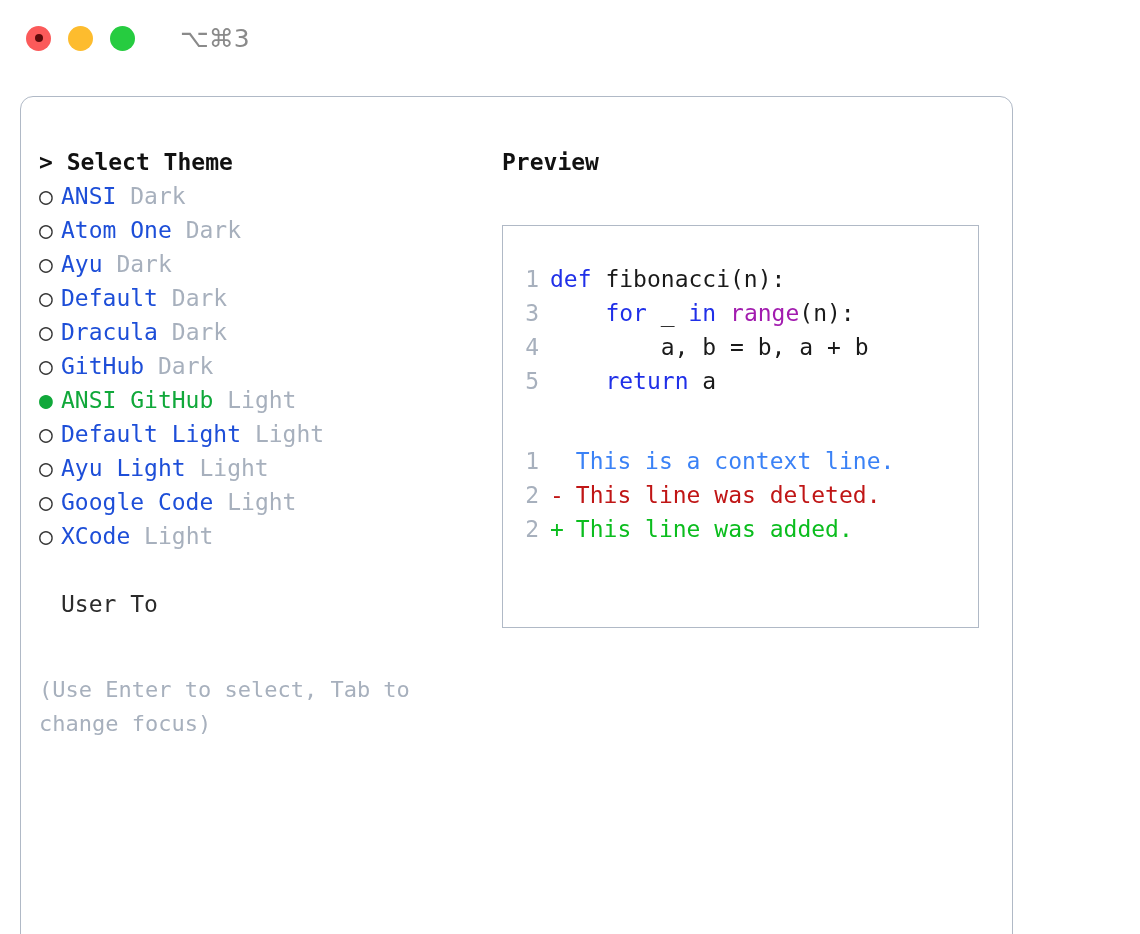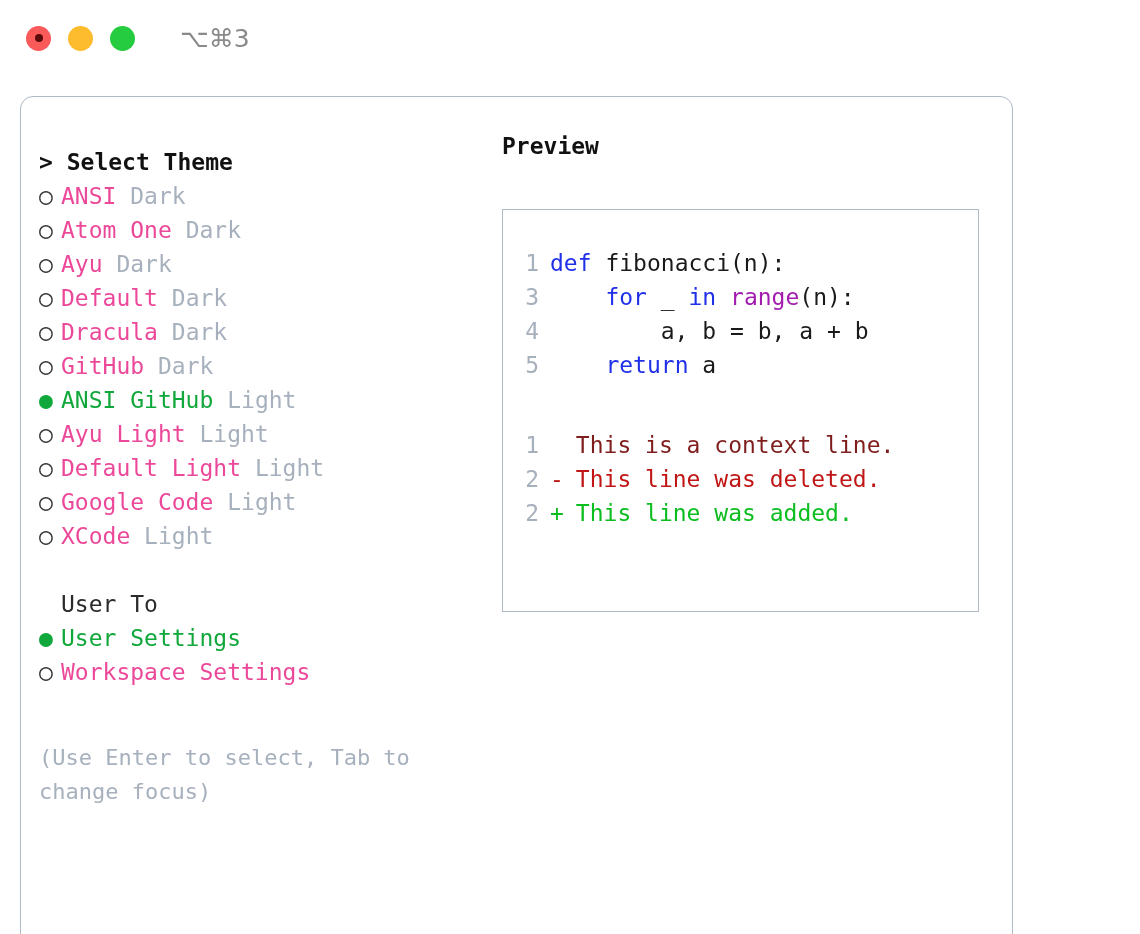--- a/index.html
+++ b/index.html
@@ -71,21 +71,21 @@
   
   .left-col {
     position: absolute;
     left: 18px;
     top: 48px;
     width: 440px;
   }
   .right-col {
     position: absolute;
     left: 481px;
-    top: 32px;
+    top: 48px;
     width: 490px;
   }
 
   .section-title {
     font-size: 23px;
     font-weight: bold;
     color: #111111;
     line-height: 34px;
     white-space: pre;
   }
@@ -96,21 +96,21 @@
     color: #3a3a3a;
     white-space: pre;
     display: block;
   }
   .opt-row .bullet {
     display: inline-block;
     width: 22px;
   }
   .opt-row.selected .bullet,
   .opt-row.selected .label { color: #10a83a; }
-  .opt-row .label { color: #ec4899; }
+  .opt-row .label { color: #1d4ed8; }
   .opt-row .suffix { color: #a7b0bd; }
 
   .apply-header {
     font-size: 23px;
     line-height: 34px;
     color: #2b2b2b;
     white-space: pre;
     padding-left: 22px;
   }
   .spacer-row { height: 34px; }
@@ -149,21 +149,21 @@
     display: inline-block;
     width: 17px;
     text-align: right;
     margin-right: 11px;
   }
   .kw   { color: #2030e8; }
   .fn   { color: #a21caf; }
   .num  { color: #10b830; }
   .code-gap { height: 46px; }
 
-  .diff-ctx { color: #7f1d1d; }
+  .diff-ctx { color: #3b82f6; }
   .diff-del { color: #c01616; }
   .diff-add { color: #0bbd1e; }
   .marker { display: inline-block; width: 12px; }
 </style>
 </head>
 <body>
 
 <div class="titlebar">
   <div class="lights">
     <span class="light light-red">
@@ -182,33 +182,29 @@
     <div class="section-title">&gt; Select Theme</div>
 
     <div>
       <div class="opt-row"><span class="bullet">○</span><span class="label">ANSI</span><span class="suffix"> </span><span class="suffix">Dark</span></div>
       <div class="opt-row"><span class="bullet">○</span><span class="label">Atom One</span><span class="suffix"> </span><span class="suffix">Dark</span></div>
       <div class="opt-row"><span class="bullet">○</span><span class="label">Ayu</span><span class="suffix"> </span><span class="suffix">Dark</span></div>
       <div class="opt-row"><span class="bullet">○</span><span class="label">Default</span><span class="suffix"> </span><span class="suffix">Dark</span></div>
       <div class="opt-row"><span class="bullet">○</span><span class="label">Dracula</span><span class="suffix"> </span><span class="suffix">Dark</span></div>
       <div class="opt-row"><span class="bullet">○</span><span class="label">GitHub</span><span class="suffix"> </span><span class="suffix">Dark</span></div>
       <div class="opt-row selected"><span class="bullet">●</span><span class="label">ANSI GitHub</span><span class="suffix"> </span><span class="suffix">Light</span></div>
+      <div class="opt-row"><span class="bullet">○</span><span class="label">Default Light</span><span class="suffix"> </span><span class="suffix">Light</span></div>
       <div class="opt-row"><span class="bullet">○</span><span class="label">Ayu Light</span><span class="suffix"> </span><span class="suffix">Light</span></div>
-      <div class="opt-row"><span class="bullet">○</span><span class="label">Default Light</span><span class="suffix"> </span><span class="suffix">Light</span></div>
       <div class="opt-row"><span class="bullet">○</span><span class="label">Google Code</span><span class="suffix"> </span><span class="suffix">Light</span></div>
       <div class="opt-row"><span class="bullet">○</span><span class="label">XCode</span><span class="suffix"> </span><span class="suffix">Light</span></div>
     </div>
 
     <div class="spacer-row"></div>
 
     <div class="apply-header">User To</div>
-    <div>
-      <div class="opt-row selected"><span class="bullet">●</span><span class="label">User Settings</span></div>
-      <div class="opt-row"><span class="bullet">○</span><span class="label">Workspace Settings</span></div>
-    </div>
 
     <div class="hint">(Use Enter to select, Tab to change focus)</div>
   </div>
 
   <div class="right-col">
     <div class="preview-title">Preview</div>
 
     <div class="preview-box">
 
       <div>

